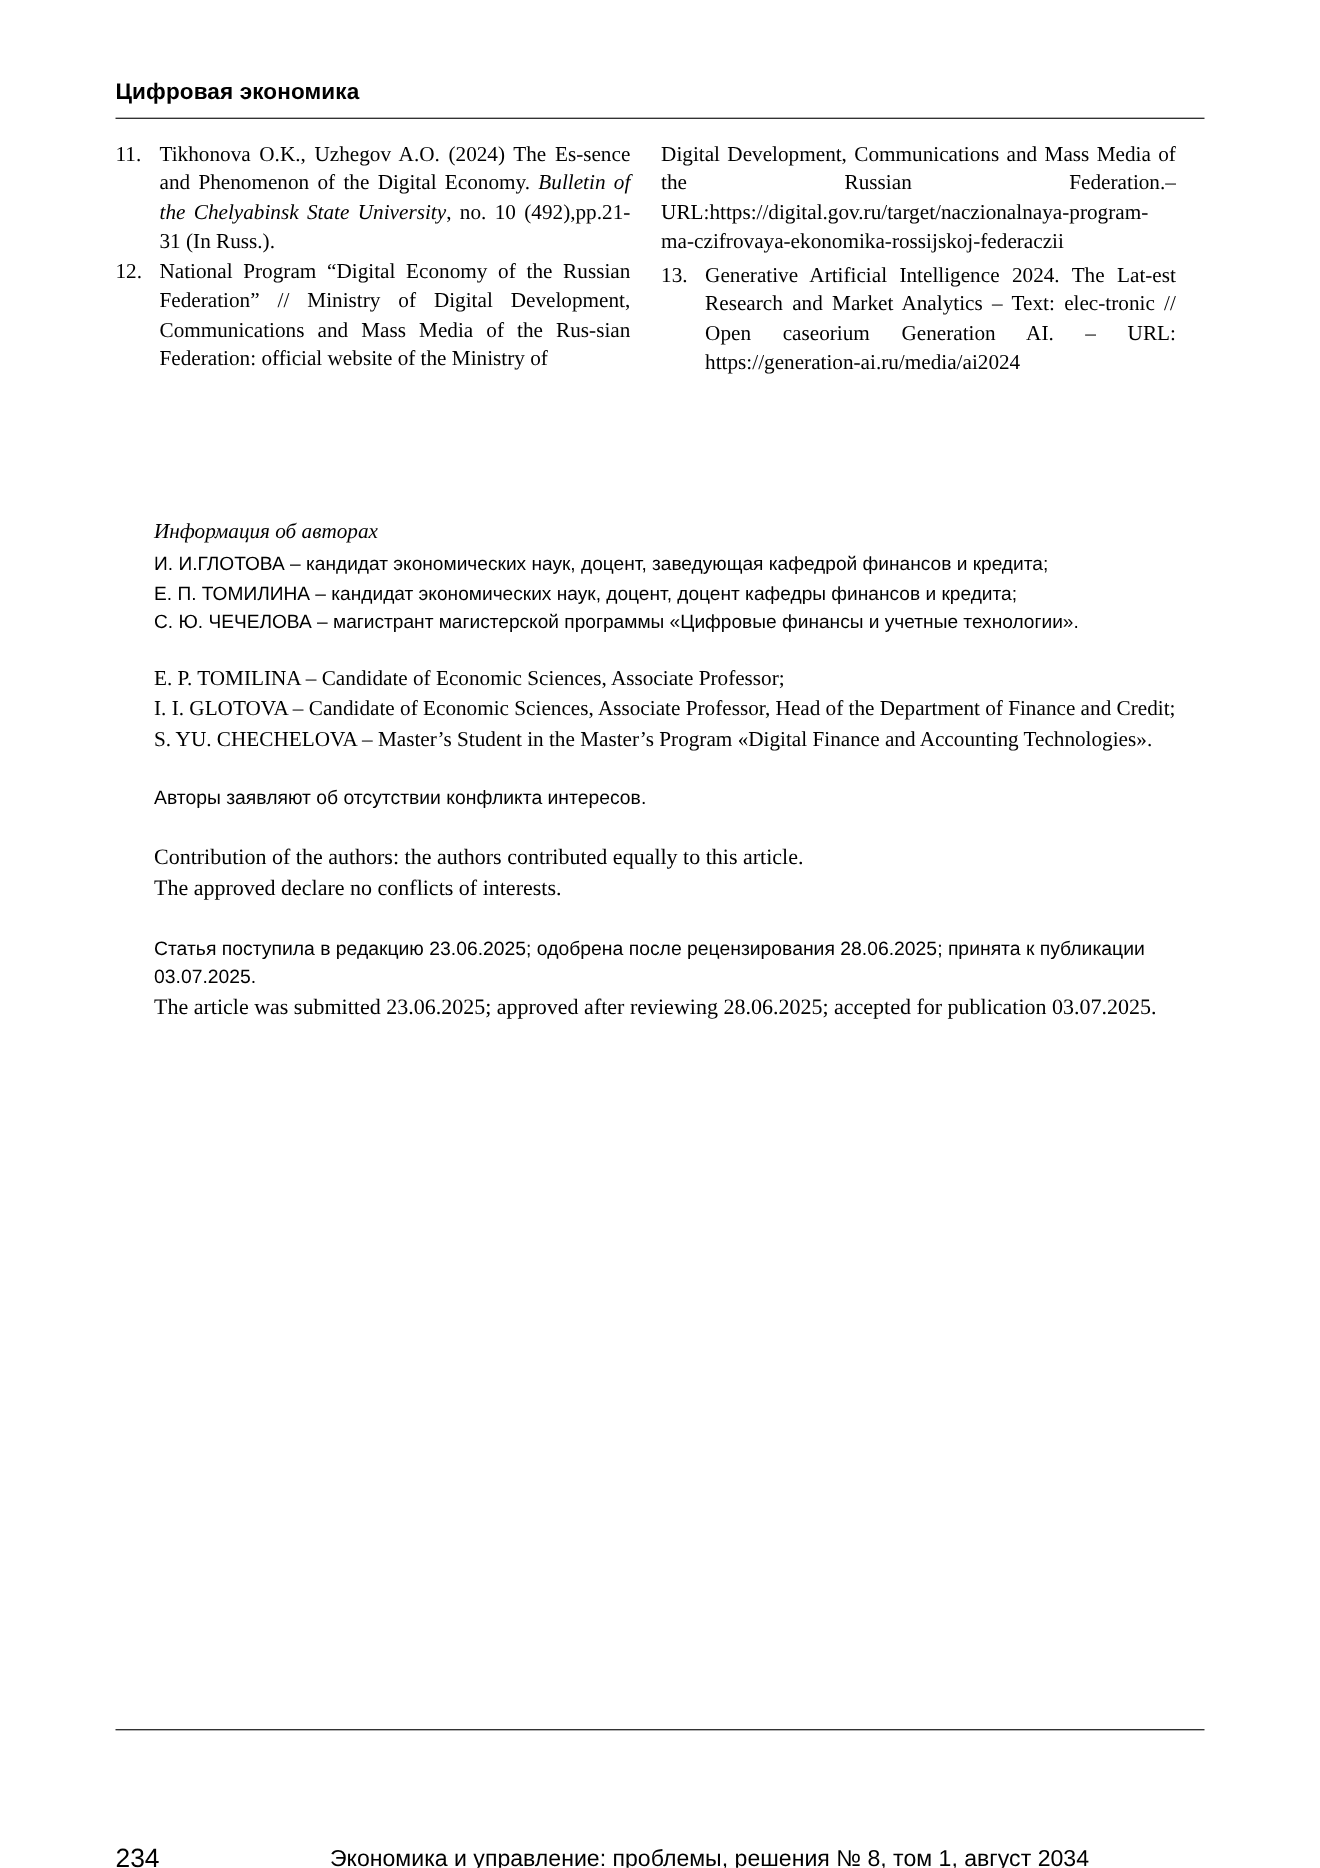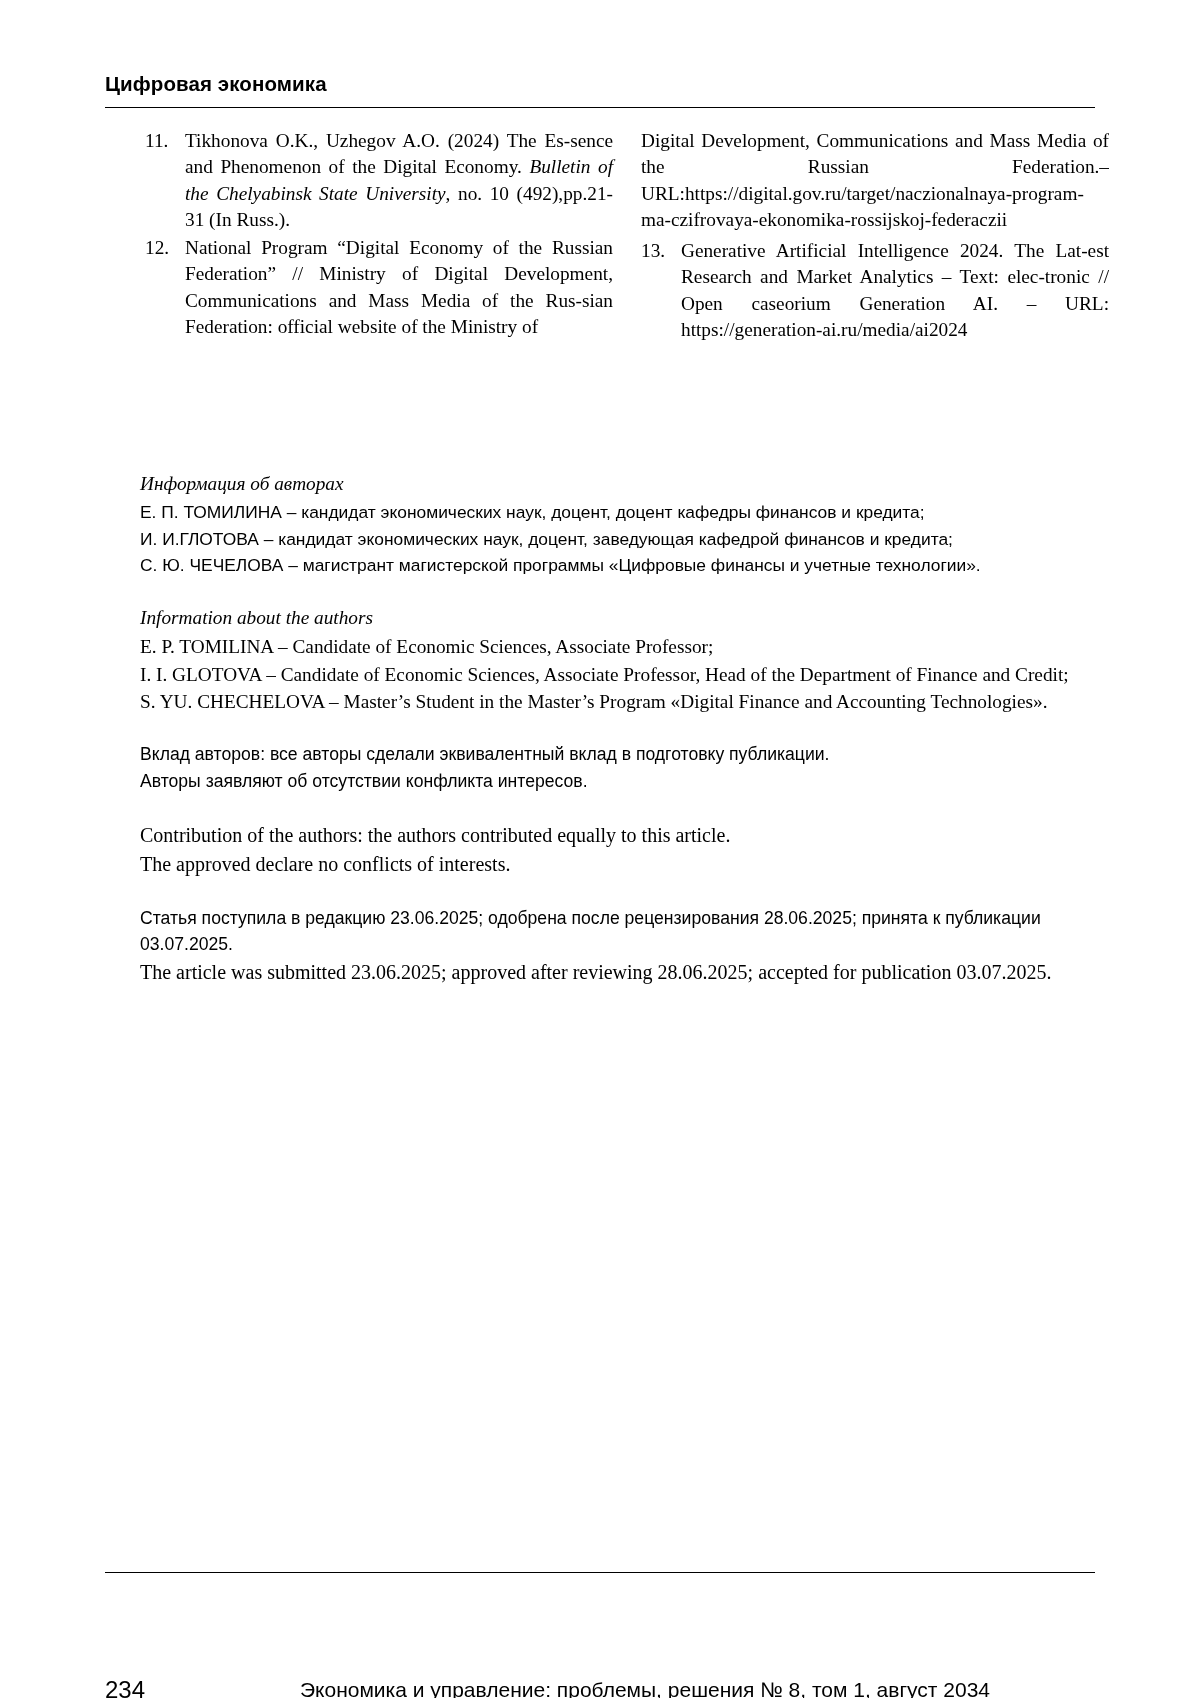--- a/index.html
+++ b/index.html
@@ -46,21 +46,20 @@
     top: 107px;
     width: 990px;
   }
   .columns {
     position: absolute;
     left: 105px;
     top: 128px;
     width: 990px;
     display: flex;
     gap: 28px;
-    margin-left: 40px;
   }
   .col {
     width: 468px;
   }
   .ref-item {
     display: flex;
     font-size: 19.3px;
     line-height: 1.37;
     text-align: justify;
     margin-bottom: 1px;
@@ -180,34 +179,32 @@
         <div class="ref-text">Generative Artificial Intelligence 2024. The Lat-est Research and Market Analytics – Text: elec-tronic // Open caseorium Generation AI. – URL: https://generation-ai.ru/media/ai2024</div>
       </div>
 
     </div>
 
   </div>
 
   <div class="authors-info">
 
     <div class="sec-title">Информация об авторах</div>
+    <div class="ru-line">И. И.ГЛОТОВА – кандидат экономических наук, доцент, заведующая кафедрой финансов и кредита;</div>
     <div class="ru-line">Е. П. ТОМИЛИНА – кандидат экономических наук, доцент, доцент кафедры финансов и кредита;</div>
-    <div class="ru-line">И. И.ГЛОТОВА – кандидат экономических наук, доцент, заведующая кафедрой финансов и кредита;</div>
     <div class="ru-line">С. Ю. ЧЕЧЕЛОВА – магистрант магистерской программы «Цифровые финансы и учетные технологии».</div>
 
     <div class="block-gap"></div>
 
-    <div class="sec-title">Information about the authors</div>
     <div class="en-line">E. P. TOMILINA – Candidate of Economic Sciences, Associate Professor;</div>
     <div class="en-line">I. I. GLOTOVA – Candidate of Economic Sciences, Associate Professor, Head of the Department of Finance and Credit;</div>
     <div class="en-line">S. YU. CHECHELOVA – Master’s Student in the Master’s Program «Digital Finance and Accounting Technologies».</div>
 
     <div class="block-gap"></div>
 
-    <div class="ru-para">Вклад авторов: все авторы сделали эквивалентный вклад в подготовку публикации.</div>
     <div class="ru-para">Авторы заявляют об отсутствии конфликта интересов.</div>
 
     <div class="block-gap"></div>
 
     <div class="en-para">Contribution of the authors: the authors contributed equally to this article.</div>
     <div class="en-para">The approved declare no conflicts of interests.</div>
 
     <div class="block-gap"></div>
 
     <div class="ru-para">Статья поступила в редакцию 23.06.2025; одобрена после рецензирования 28.06.2025; принята к публикации 03.07.2025.</div>

